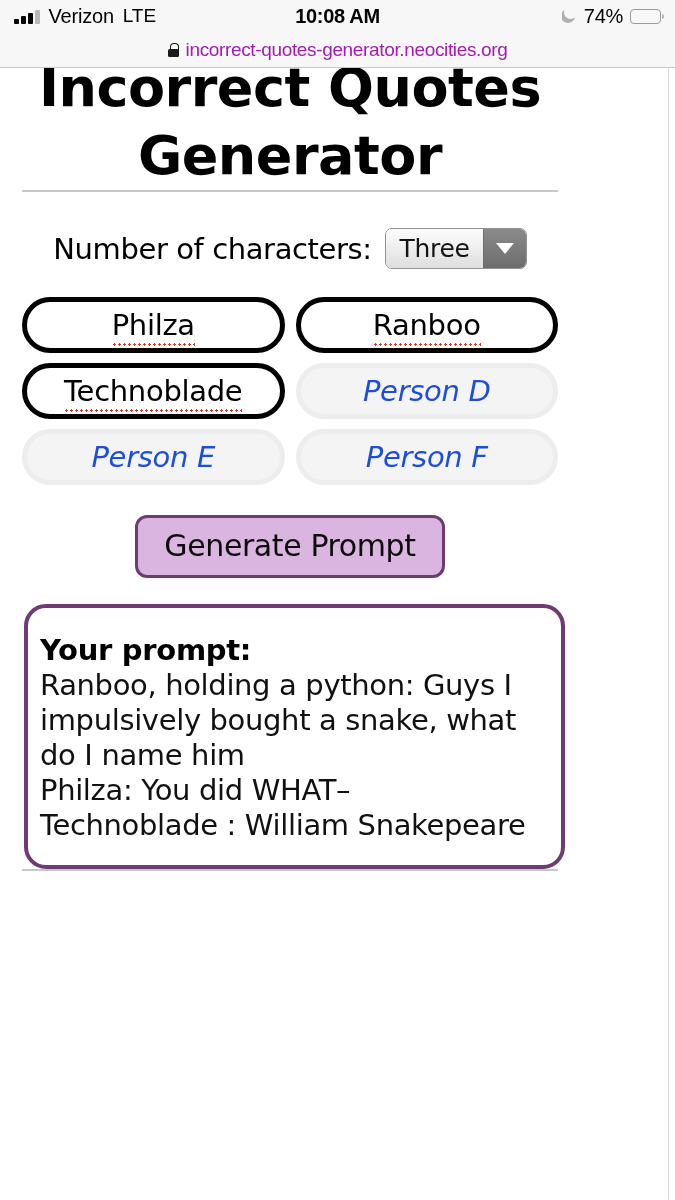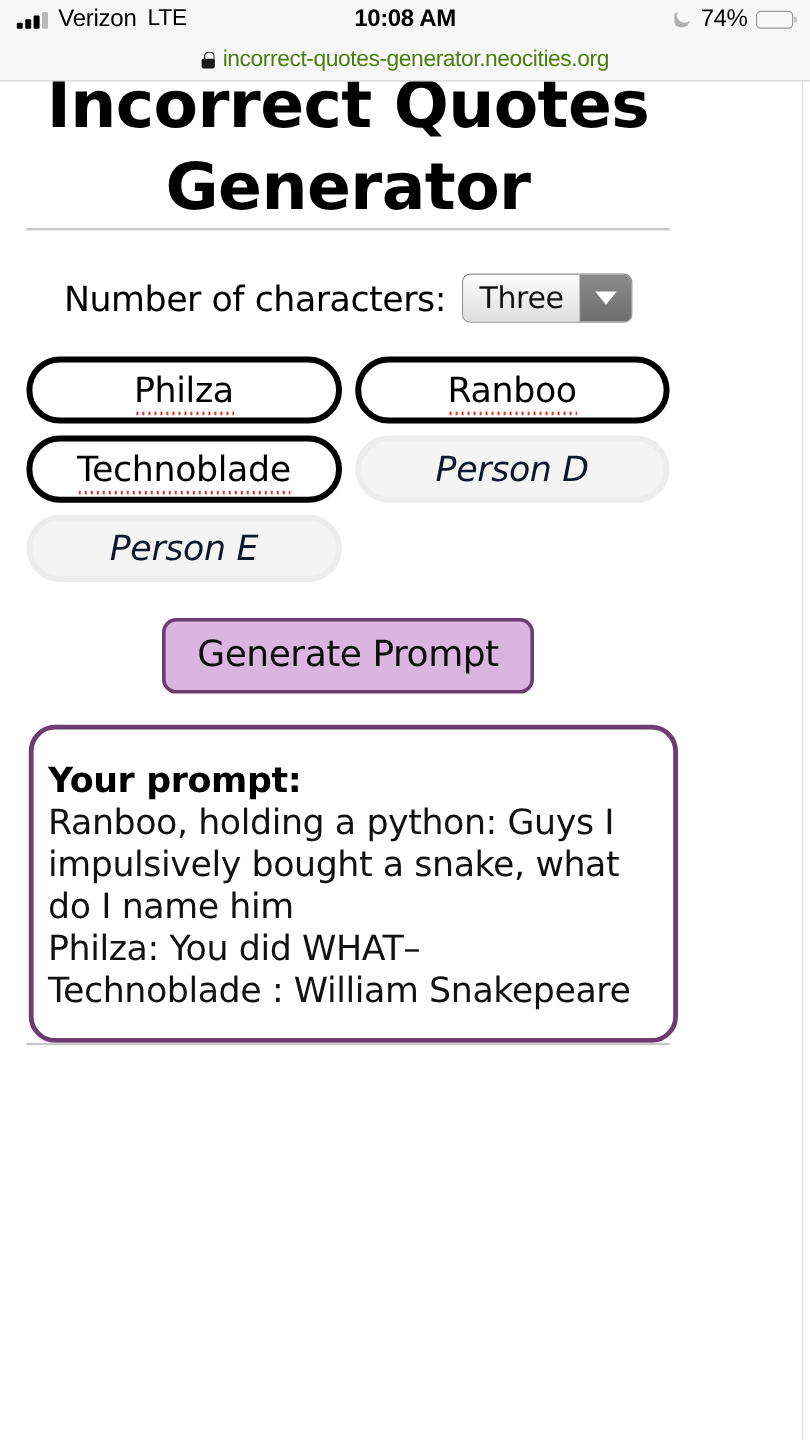--- a/index.html
+++ b/index.html
@@ -152,21 +152,21 @@
   .lock::after {
     content: "";
     position: absolute;
     left: 0; bottom: 0;
     width: 11px; height: 8px;
     background: #1a1a1a;
     border-radius: 1.5px;
   }
   .url-text {
     font-size: 19px;
-    color: #4d7c0f;
+    color: #a21caf;
     letter-spacing: -0.35px;
     font-family: "Liberation Sans", sans-serif;
   }
 
   
   .page {
     position: relative;
     height: 1132px;
     background: #fff;
     overflow: hidden;
@@ -271,21 +271,21 @@
     letter-spacing: -0.3px;
     font-family: "DejaVu Sans", sans-serif;
     background: #ffffff;
     border: 5px solid #000000;
     color: #000;
     position: relative;
   }
   .namefield.disabled {
     border: 5px solid #ededed;
     background: #f4f4f4;
-    color: #0f172a;
+    color: #1d4ed8;
     font-style: italic;
   }
   .namefield .txt { position: relative; display: inline-block; }
   .namefield.filled .txt::after {
     content: "";
     position: absolute;
     left: 0; right: 0;
     bottom: -4px;
     height: 3px;
     background-image: radial-gradient(circle, #e0342c 1.2px, transparent 1.3px);
@@ -408,20 +408,23 @@
     </div>
     <div class="namefield filled">
       <span class="txt">Technoblade</span>
     </div>
     <div class="namefield disabled">
       <span class="txt">Person D</span>
     </div>
     <div class="namefield disabled">
       <span class="txt">Person E</span>
     </div>
+    <div class="namefield disabled">
+      <span class="txt">Person F</span>
+    </div>
   </div>
 
   <div class="gen-wrap">
     <button class="gen-btn">Generate Prompt</button>
   </div>
 
   <div class="card card-prompt">
     <div class="prompt-heading">Your prompt:</div>
     <div class="prompt-body">Ranboo, holding a python: Guys I impulsively bought a snake, what do I name him
 Philza: You did WHAT–

